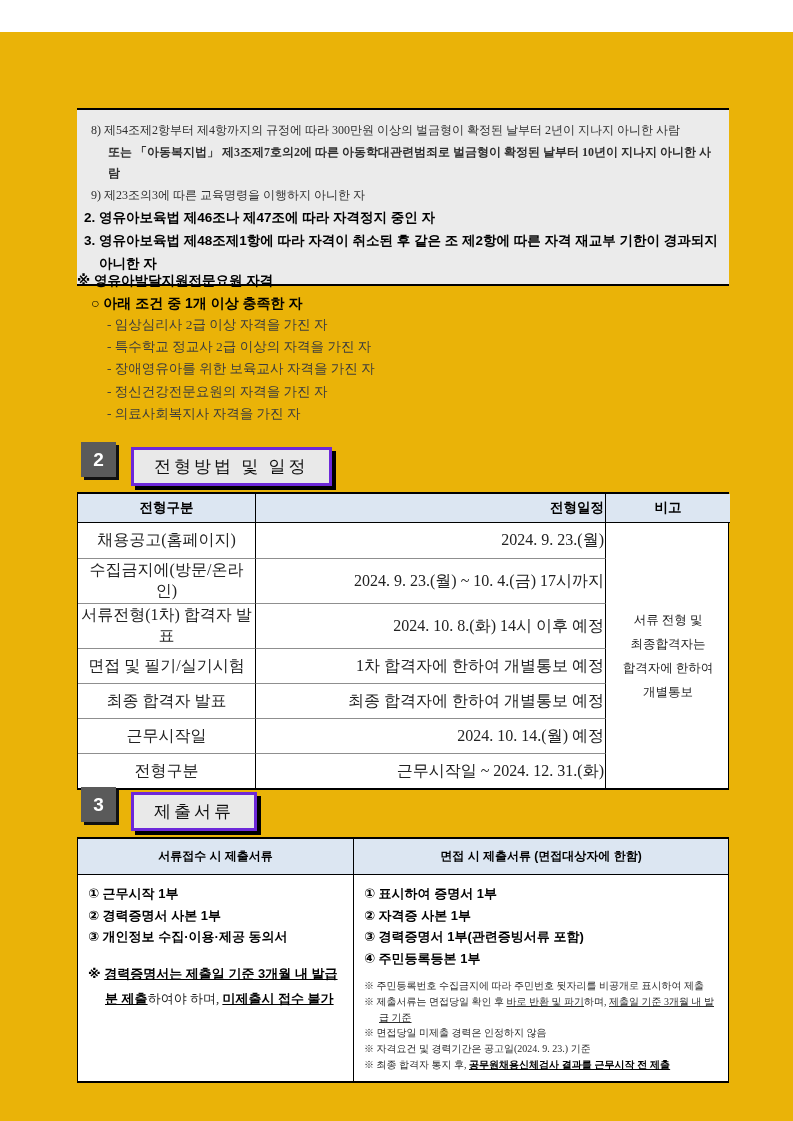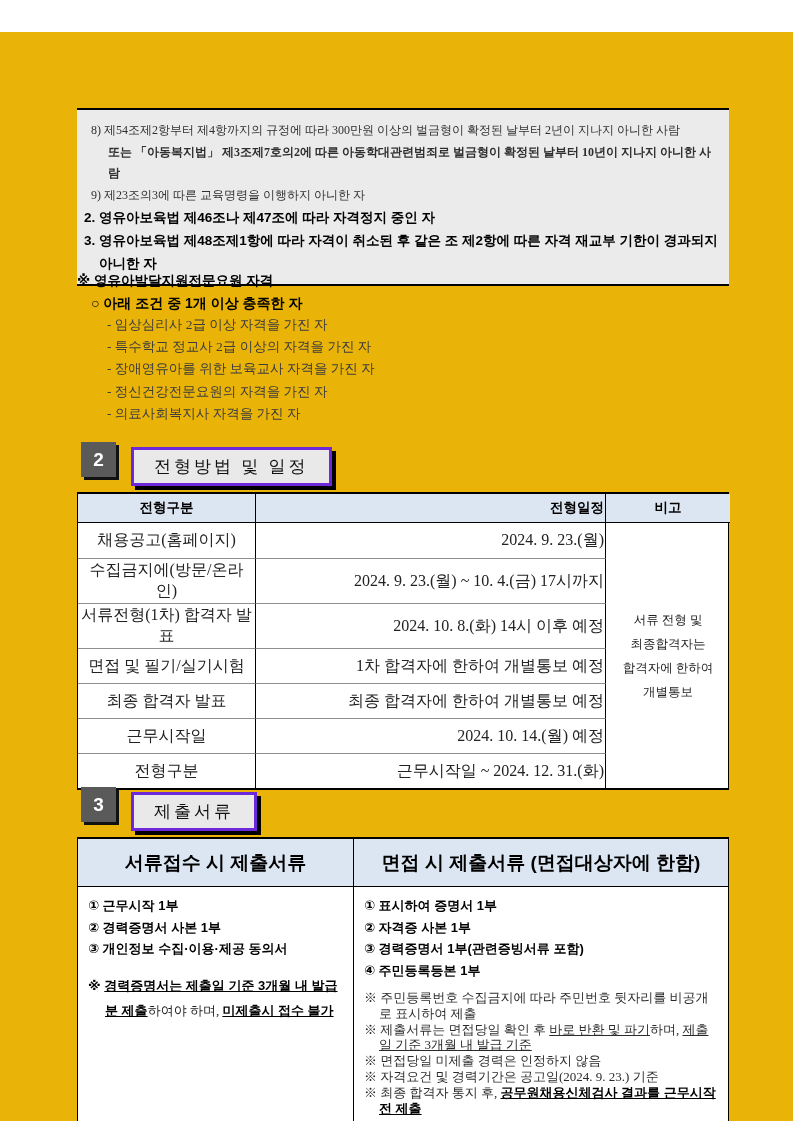--- a/index.html
+++ b/index.html
@@ -44,29 +44,29 @@
   .t1 .w1{width:178px;}
   .t1 .w2{width:350px;text-align:right;}
   .t1 .w3{width:124px;}
   .t1 .vline{border-right:1px solid #000;}
   .t1 td{height:35px;text-align:center;vertical-align:middle;font-size:16px;color:#222;}
   .t1 tr.sep td{border-top:1px solid #8f8f8f;}
   .t1 td.note-cell{vertical-align:middle;font-size:12.5px;line-height:24px;
     white-space:pre-line;color:#222;border-top:none;}
 
   .t2{top:805px;}
-  .t2 th{height:48px;background:#dce6f2;font-size:19px;border-bottom:1px solid #000;box-sizing:border-box;}
+  .t2 th{height:36px;background:#dce6f2;font-size:12px;border-bottom:1px solid #000;box-sizing:border-box;}
   .t2 .wl{width:276px;}
   .t2 .vline{border-right:1px solid #000;}
   .t2 td{vertical-align:top;padding:8px 8px 8px 10px;box-sizing:border-box;height:184px;}
   .doc-item{font-family:"Liberation Sans","DejaVu Sans",sans-serif;font-weight:bold;
     font-size:13px;line-height:21.5px;color:#000;}
   .doc-note{margin-top:13px;font-size:13px;line-height:25px;padding-left:17px;text-indent:-17px;color:#1c1c1c;}
   .small-notes{margin-top:9px;}
-  .small-notes .note{font-size:13px;line-height:15.8px;color:#2b2b2b;padding-left:15px;text-indent:-15px;}
+  .small-notes .note{font-size:10px;line-height:15.8px;color:#2b2b2b;padding-left:15px;text-indent:-15px;}
   .rb{font-family:"Liberation Sans","DejaVu Sans",sans-serif;font-weight:bold;color:#000;}
   .ru{text-decoration:underline;}
 </style>
 </head>
 <body>
 
 <div class="page">
 
   <section class="legal-box">
     <div class="ln ind1">8) 제54조제2항부터 제4항까지의 규정에 따라 300만원 이상의 벌금형이 확정된 날부터 2년이 지나지 아니한 사람</div>

